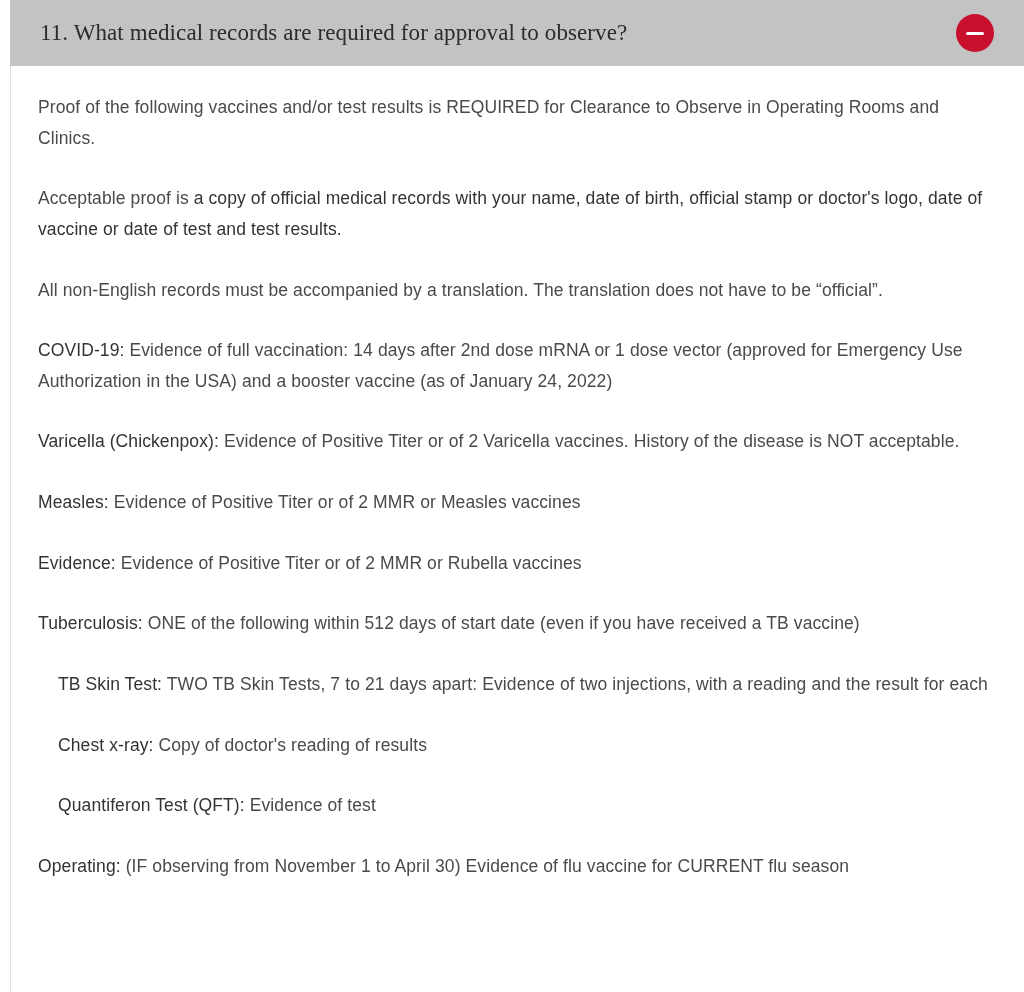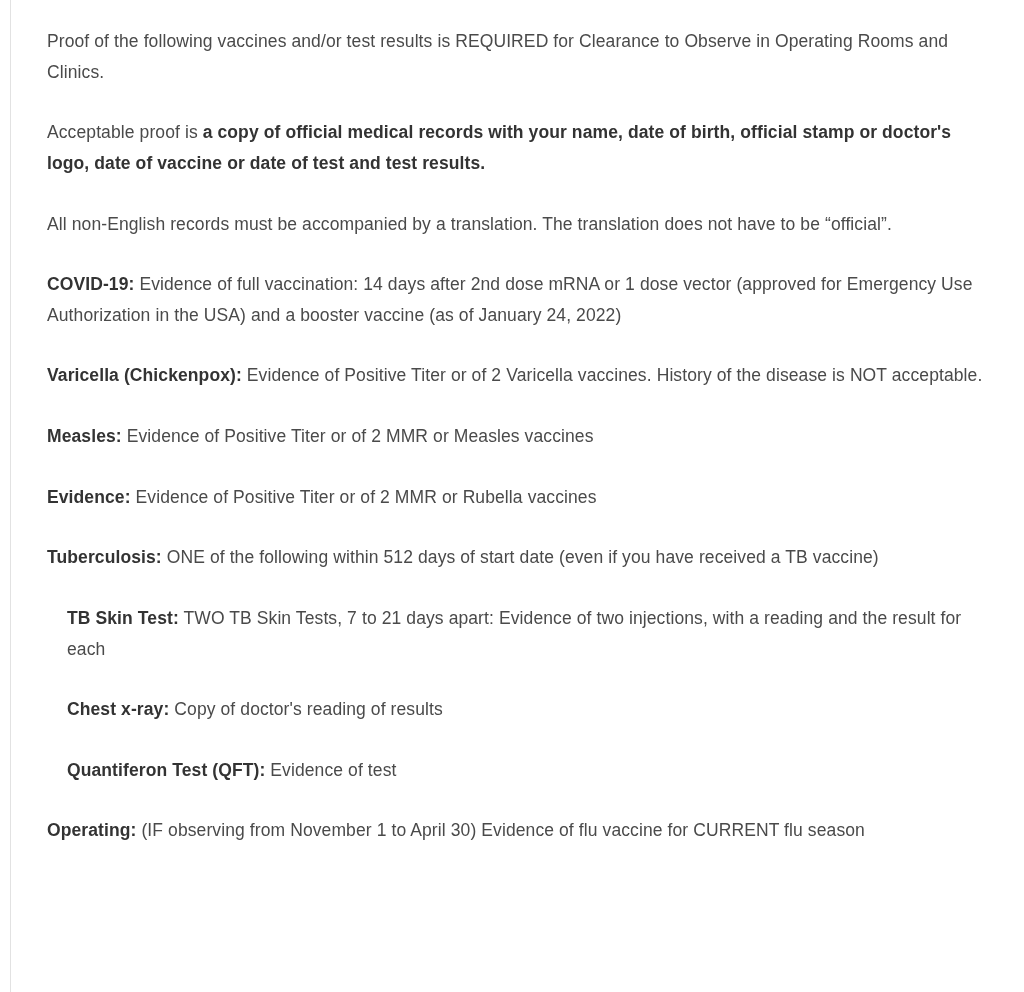--- a/index.html
+++ b/index.html
@@ -66,45 +66,50 @@
   .acc-toggle .bar {
     width: 18px;
     height: 3px;
     border-radius: 2px;
     background: #ffffff;
     display: block;
   }
   .acc-body {
     padding: 26px 26px 0 28px;
     box-sizing: border-box;
-    margin-left: 9px;
   }
   .acc-body p {
     margin: 0 0 30px 0;
     font-size: 17.5px;
     line-height: 1.75;
     color: #4a4a4a;
     letter-spacing: 0.1px;
   }
   .acc-body b, .acc-body strong {
     color: #333333;
-    font-weight: bold;
+    font-weight: normal;
   }
   .indent-1 {
     padding-left: 20px;
   }
 </style>
 </head>
 <body>
 
 <div class="page">
   <div class="left-rule"></div>
 
   <div class="accordion">
 
+    <div class="acc-header">
+      <div class="acc-title">11. What medical records are required for approval to observe?</div>
+      <div class="acc-toggle">
+        <span class="bar"></span>
+      </div>
+    </div>
 
     <div class="acc-body">
 
       <p>
         <span>Proof of the following vaccines and/or test results is REQUIRED for Clearance to Observe in Operating Rooms and Clinics.</span>
       </p>
 
       <p>
         <span>Acceptable proof is </span><b>a copy of official medical records with your name, date of birth, official stamp or doctor's logo, date of vaccine or date of test and test results.</b>
       </p>

